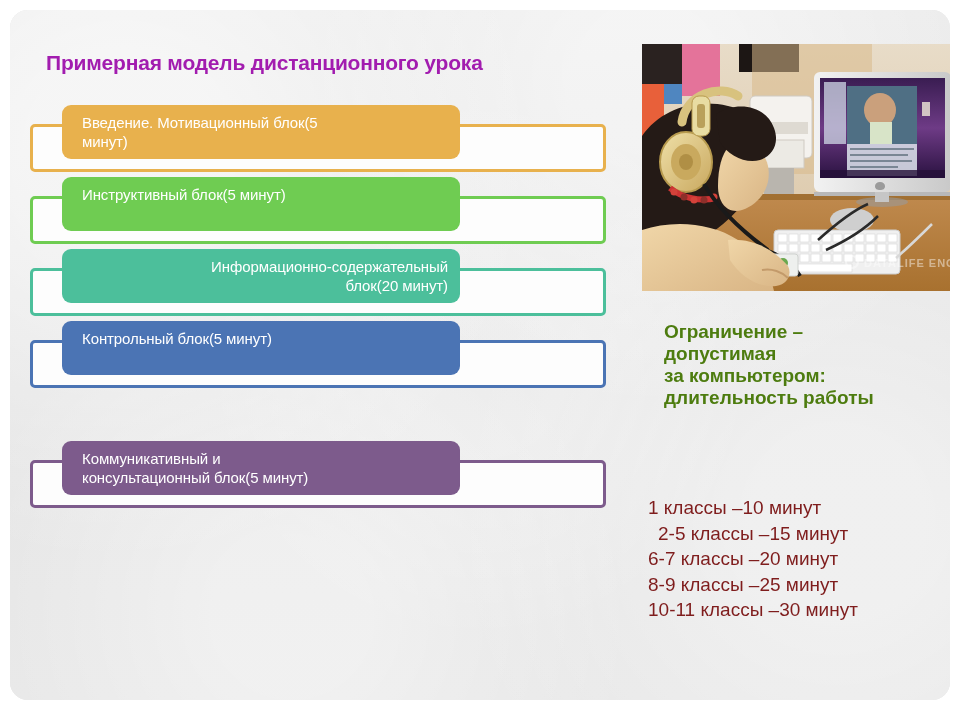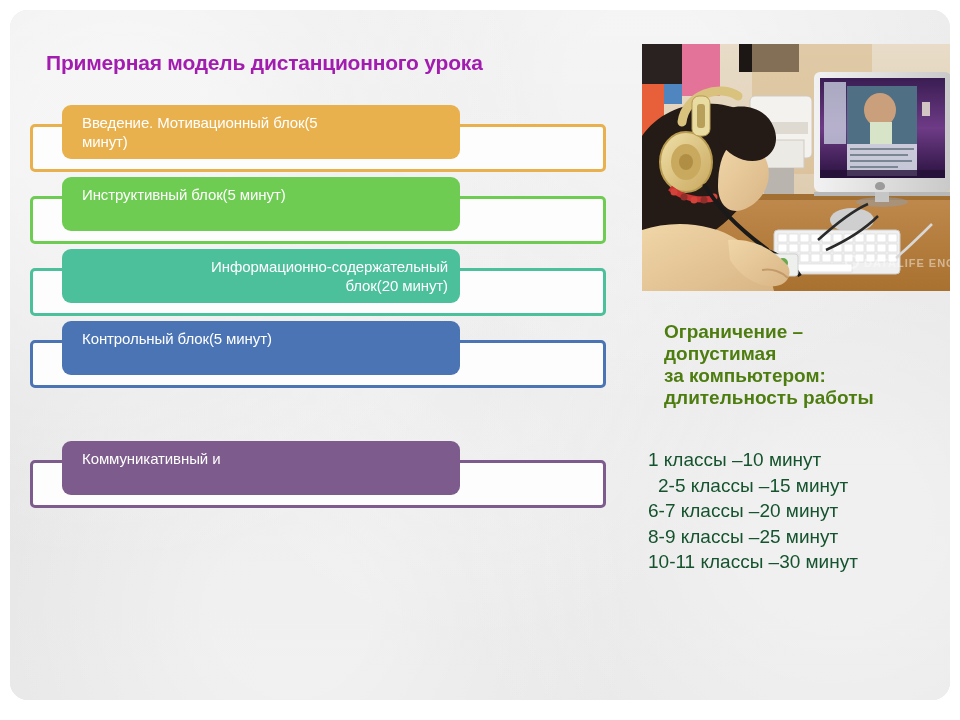--- a/index.html
+++ b/index.html
@@ -163,20 +163,21 @@
       <div class="proc-item" style="top: 216px;">
         <div class="proc-outline" style="border-color: rgb(75, 116, 180);"></div>
         <div class="proc-fill" style="background: rgb(75, 116, 180);">
           <span>Контрольный блок(5 минут)</span>
         </div>
       </div>
       <div class="proc-item" style="top: 288px; margin-top: 48px;">
         <div class="proc-outline" style="border-color: rgb(125, 91, 140);"></div>
         <div class="proc-fill" style="background: rgb(125, 91, 140);">
           <span>Коммуникативный и</span>
+          <span>консультационный блок(5 минут)</span>
         </div>
       </div>
     </div>
 
   <div id="photo">
     <svg id="photo-scene" viewBox="0 0 313 247" preserveAspectRatio="none">
       <defs>
         <linearGradient id="wallG" x1="0" y1="0" x2="0" y2="1">
           <stop offset="0" stop-color="#e8dcc8"></stop>
           <stop offset="1" stop-color="#d9c3a2"></stop>
@@ -314,20 +315,20 @@
       </g>
     </svg>
   </div>
 
   <div id="limit-head" style="color: #4d7c0f; margin-left: 16px;">
       <div>Ограничение –</div>
       <div>допустимая</div>
       <div>за компьютером:</div>
       <div>длительность работы</div>
     </div>
-  <div id="limit-list" style="color: #14532d;">
+  <div id="limit-list" style="color: #7f1d1d; margin-top: 48px;">
       <div class="row">1 классы –10 минут</div>
       <div class="row indent"> 2-5 классы –15 минут</div>
       <div class="row">6-7 классы –20 минут</div>
       <div class="row">8-9 классы –25 минут</div>
       <div class="row">10-11 классы –30 минут</div>
     </div>
 </div>
 
 </body></html>

